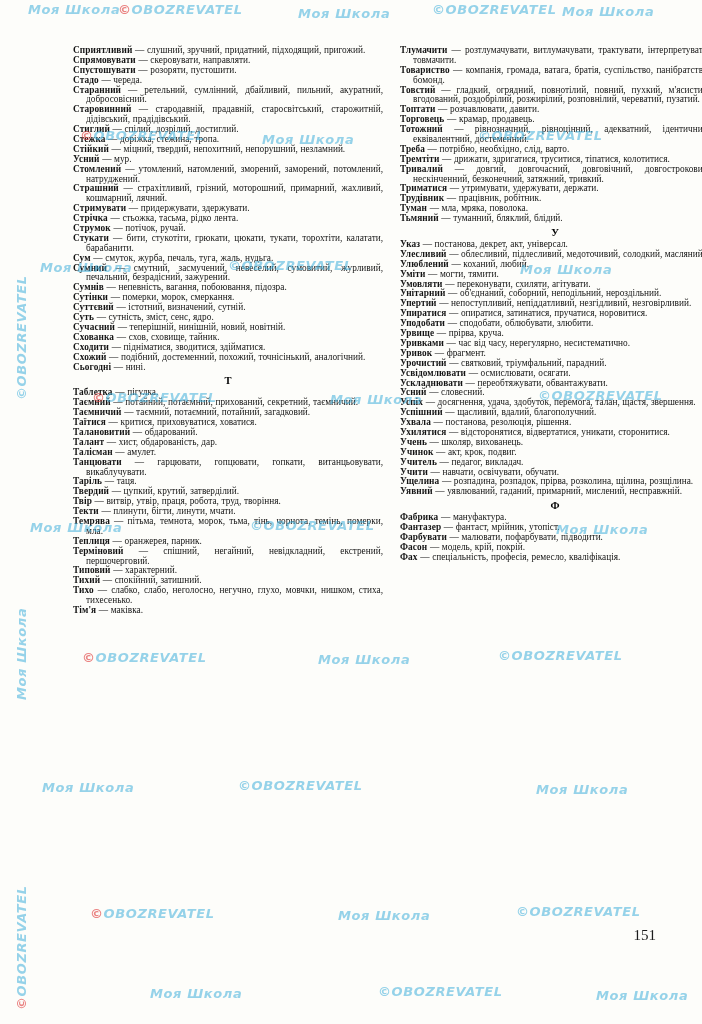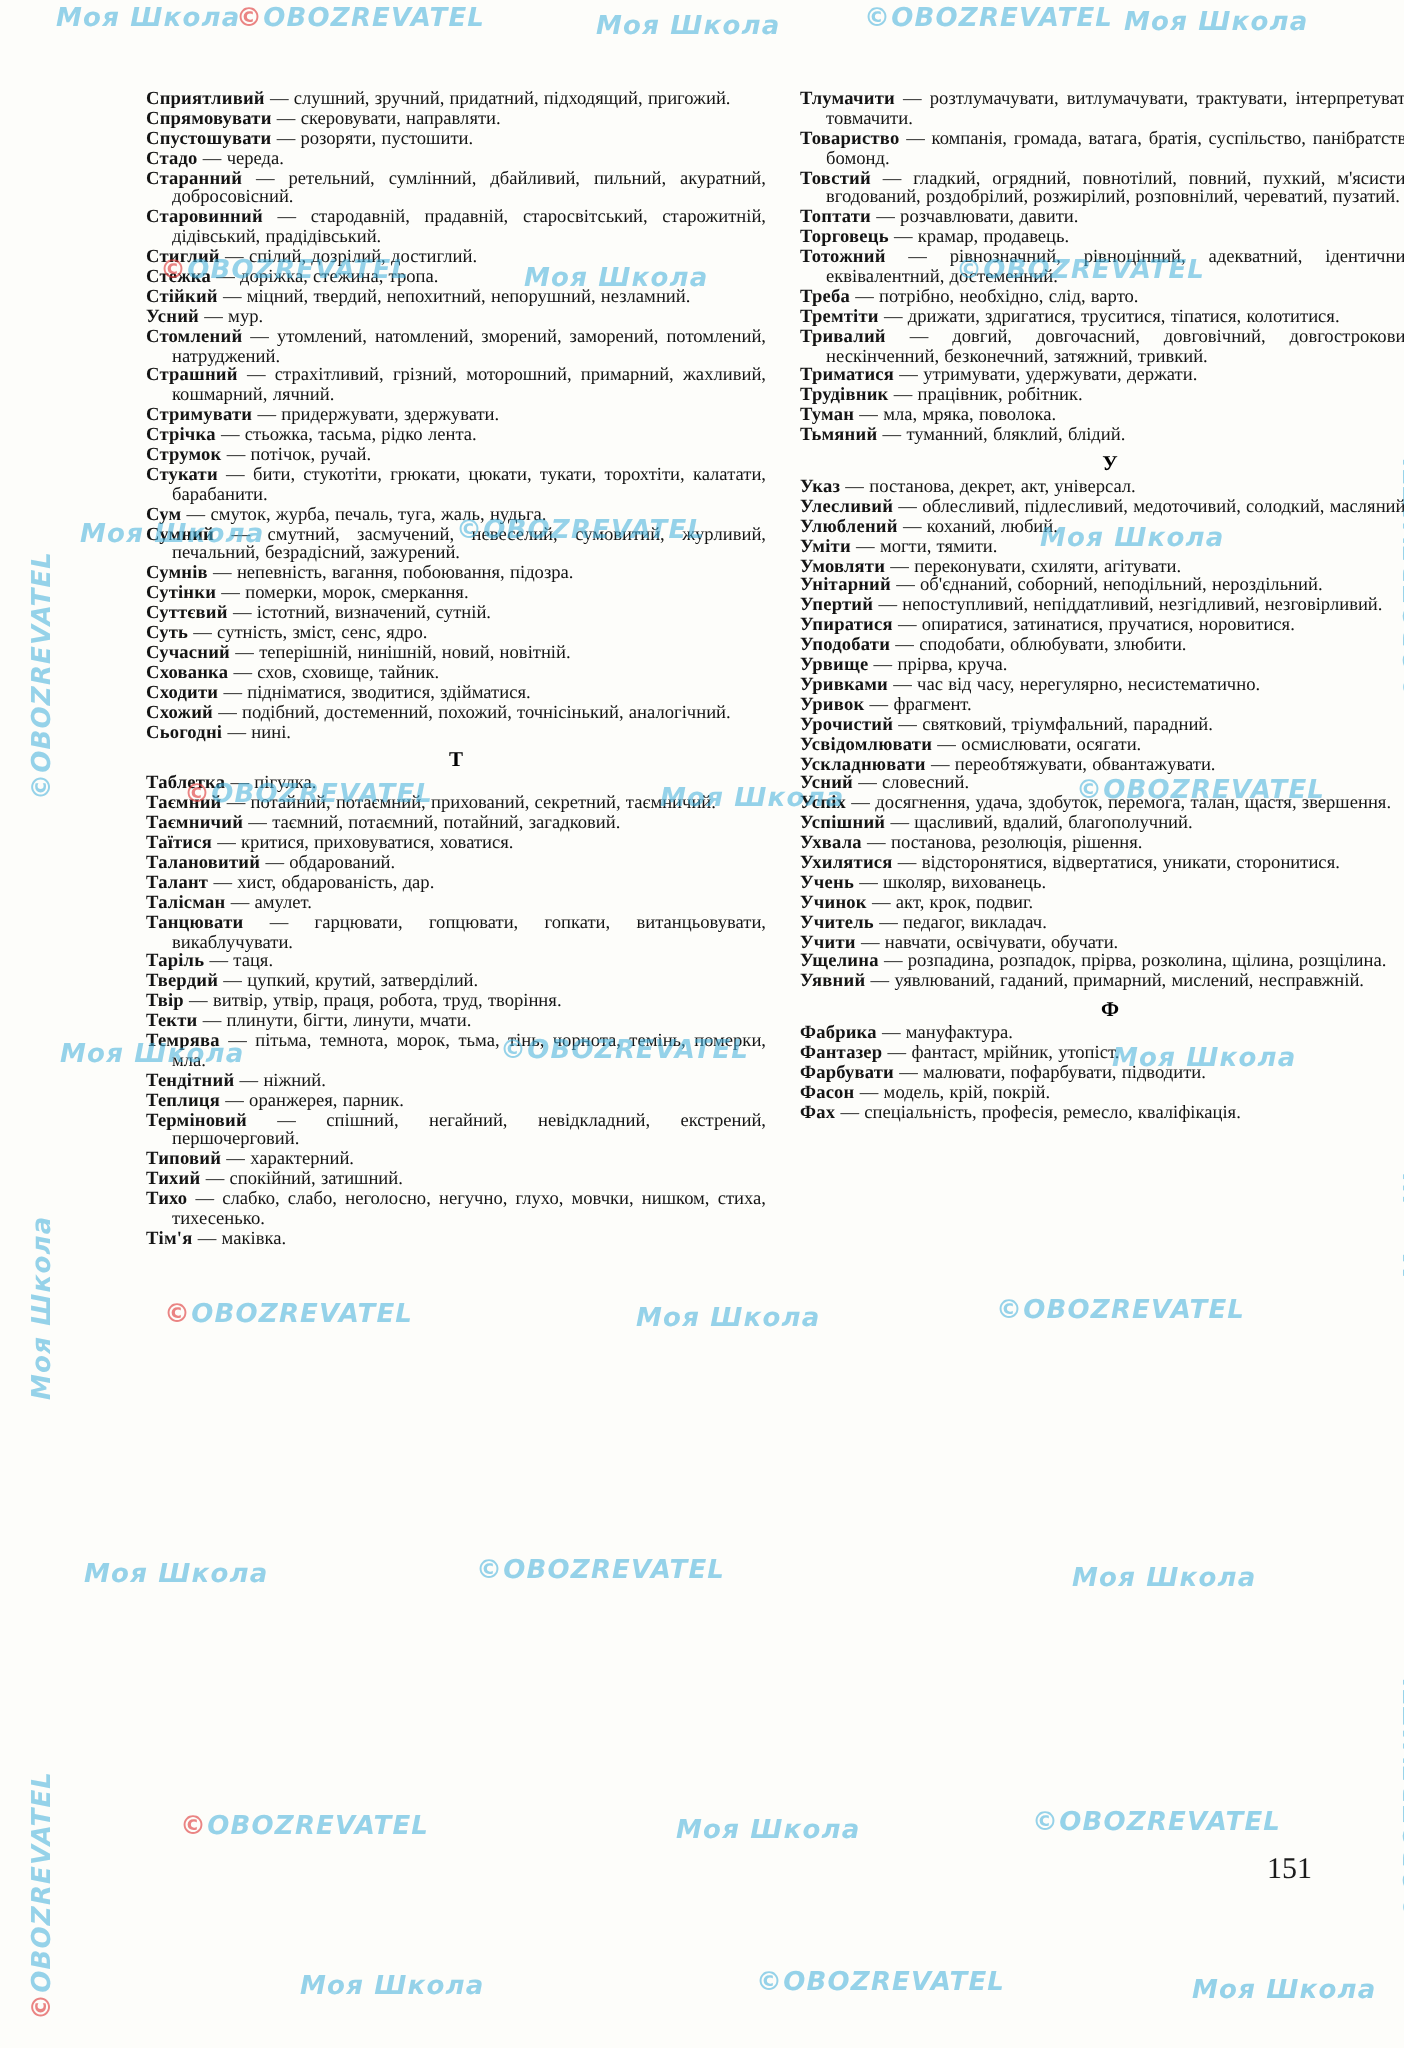--- a/index.html
+++ b/index.html
@@ -116,21 +116,20 @@
         <div class="entry"><b>Таїтися</b> — критися, приховуватися, ховатися.</div>
         <div class="entry"><b>Талановитий</b> — обдарований.</div>
         <div class="entry"><b>Талант</b> — хист, обдарованість, дар.</div>
         <div class="entry"><b>Талісман</b> — амулет.</div>
         <div class="entry"><b>Танцювати</b> — гарцювати, гопцювати, гопкати, витанцьовувати, викаблучувати.</div>
         <div class="entry"><b>Таріль</b> — таця.</div>
         <div class="entry"><b>Твердий</b> — цупкий, крутий, затверділий.</div>
         <div class="entry"><b>Твір</b> — витвір, утвір, праця, робота, труд, творіння.</div>
         <div class="entry"><b>Текти</b> — плинути, бігти, линути, мчати.</div>
         <div class="entry"><b>Темрява</b> — пітьма, темнота, морок, тьма, тінь, чорнота, темінь, померки, мла.</div>
-        <div class="entry"><b>Тендітний</b> — ніжний.</div>
         <div class="entry"><b>Теплиця</b> — оранжерея, парник.</div>
         <div class="entry"><b>Терміновий</b> — спішний, негайний, невідкладний, екстрений, першочерговий.</div>
         <div class="entry"><b>Типовий</b> — характерний.</div>
         <div class="entry"><b>Тихий</b> — спокійний, затишний.</div>
         <div class="entry"><b>Тихо</b> — слабко, слабо, неголосно, негучно, глухо, мовчки, нишком, стиха, тихесенько.</div>
         <div class="entry"><b>Тім'я</b> — маківка.</div>
       </div>
     <div class="col" id="col-1">
         <div class="entry"><b>Тлумачити</b> — розтлумачувати, витлумачувати, трактувати, інтерпретувати, товмачити.</div>
         <div class="entry"><b>Товариство</b> — компанія, громада, ватага, братія, суспільство, панібратство, бомонд.</div>

